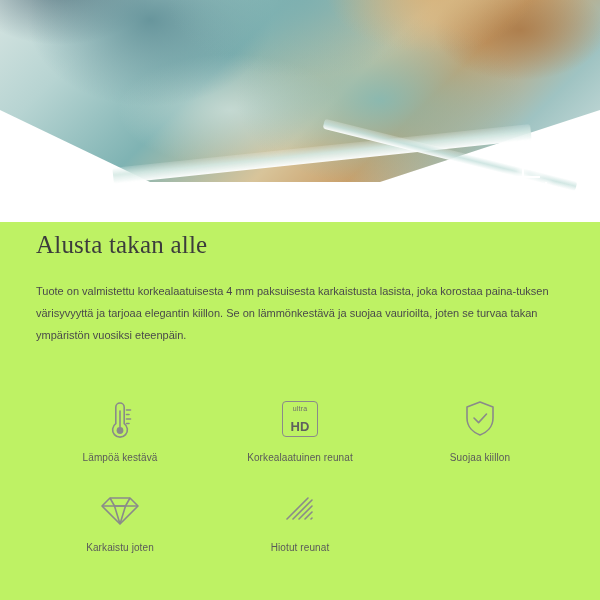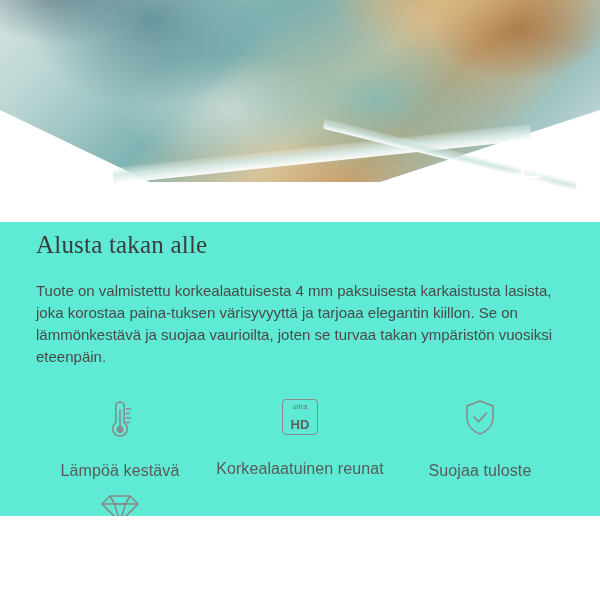--- a/index.html
+++ b/index.html
@@ -8,22 +8,22 @@
     width: 600px;
     height: 600px;
     background: #ffffff;
     font-family: "Liberation Sans", sans-serif;
     overflow: hidden;
   }
 
   .page {
     position: relative;
     width: 600px;
-    height: 516px;
-    background: #5eead4;
+    height: 600px;
+    background: #bef264;
     box-sizing: border-box;
     overflow: hidden;
   }
 
   
   .hero {
     position: relative;
     width: 600px;
     height: 222px;
     overflow: hidden;
@@ -130,21 +130,21 @@
     margin: 0;
     letter-spacing: 0.2px;
   }
   .headline .line2 {
     display: block;
   }
 
   .body-copy {
     margin: 18px 0 0 0;
     font-family: "Liberation Sans", sans-serif;
-    font-size: 15px;
+    font-size: 11px;
     line-height: 22px;
     color: #4a4a4a;
     width: 528px;
     text-align: left;
   }
 
   
   .features {
     position: absolute;
     left: 30px;
@@ -164,22 +164,22 @@
   }
 
   .feature-icon {
     height: 46px;
     display: flex;
     align-items: center;
     justify-content: center;
   }
 
   .feature-label {
-    margin-top: 22px;
-    font-size: 16px;
+    margin-top: 10px;
+    font-size: 10px;
     color: #5a5a5a;
     text-align: center;
     letter-spacing: 0.1px;
   }
 
   .hd-box {
     width: 34px;
     height: 34px;
     border: 1.6px solid #8a8a8a;
     border-radius: 4px;
@@ -256,34 +256,48 @@
 
     <div class="feature">
       <div class="feature-icon">
         <svg width="40" height="44" viewBox="0 0 40 44">
           <g fill="none" stroke="#8a8a8a" stroke-width="1.6" stroke-linejoin="round" stroke-linecap="round">
             <path d="M20 5 L33 10 v11 c0 9 -6.6 14.6 -13 17 -6.4 -2.4 -13 -8 -13 -17 V10 z"></path>
             <polyline points="14,21 18.6,25.6 26.5,17"></polyline>
           </g>
         </svg>
       </div>
-      <div class="feature-label">Suojaa tuloste</div>
+      <div class="feature-label">Suojaa kiillon</div>
     </div>
 
     <div class="feature">
       <div class="feature-icon">
         <svg width="44" height="40" viewBox="0 0 44 40">
           <g fill="none" stroke="#8a8a8a" stroke-width="1.6" stroke-linejoin="round">
             <path d="M12 9 H32 L40 17 L22 35 L4 17 Z"></path>
             <path d="M4 17 H40"></path>
             <path d="M12 9 L16.5 17 L22 35"></path>
             <path d="M32 9 L27.5 17 L22 35"></path>
             <path d="M16.5 17 H27.5"></path>
           </g>
         </svg>
       </div>
       <div class="feature-label">Karkaistu joten</div>
     </div>
 
+    <div class="feature">
+      <div class="feature-icon">
+        <svg width="44" height="40" viewBox="0 0 44 40">
+          <g stroke="#8a8a8a" stroke-width="1.6" fill="none" stroke-linecap="round">
+            <path d="M9 30 L30 9"></path>
+            <path d="M15 30 L34 11"></path>
+            <path d="M21 30 L34 17"></path>
+            <path d="M27 30 L34 23"></path>
+            <path d="M33 30 L34 29"></path>
+          </g>
+        </svg>
+      </div>
+      <div class="feature-label">Hiotut reunat</div>
+    </div>
 
 
   </div>
 </div>
 
 </body></html>

